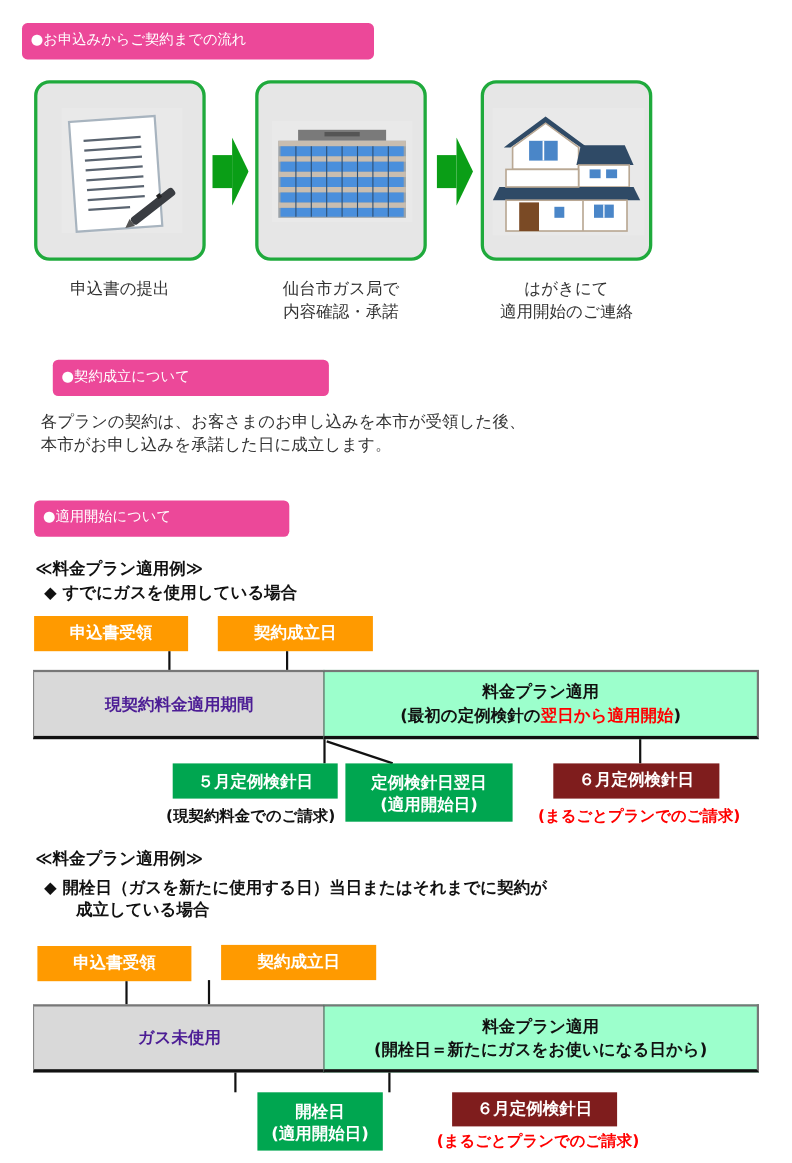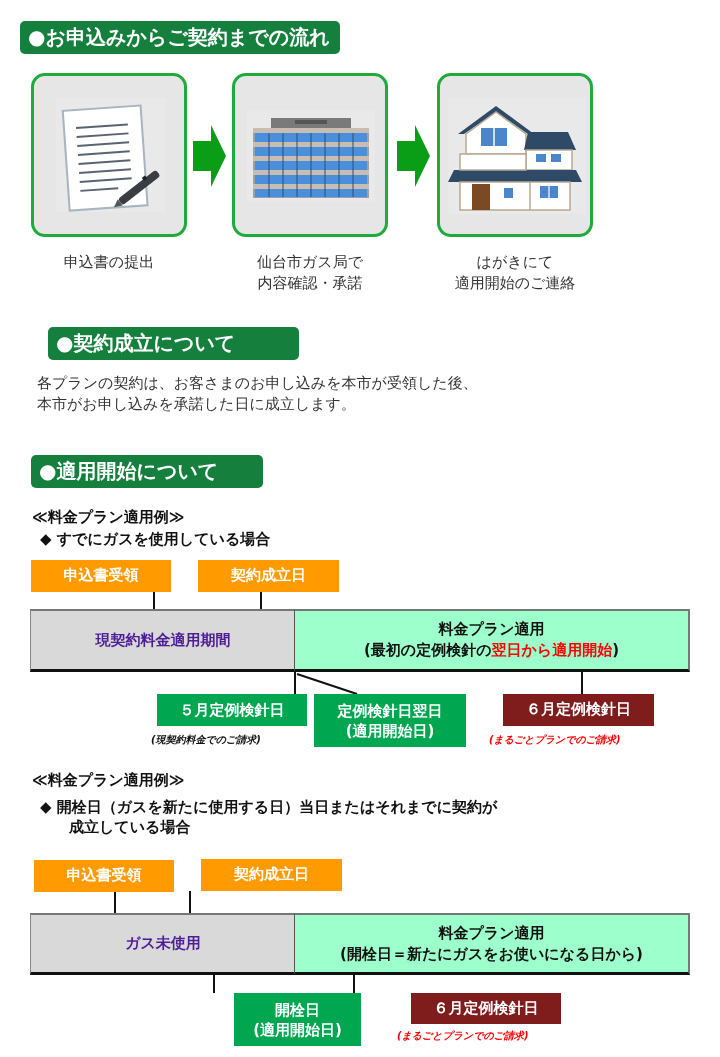--- a/index.html
+++ b/index.html
@@ -1,39 +1,39 @@
 <!DOCTYPE html>
 <html><head>
 <meta charset="utf-8">
 <style>
   html, body { margin: 0; padding: 0; background: #ffffff; }
   body { width: 720px; height: 1057px; position: relative; overflow: hidden;
          font-family: "DejaVu Sans", "Liberation Sans", sans-serif; color: #222; }
   .abs { position: absolute; }
-  .sec-head { position: absolute; background: #15803d; color: #fff; font-weight: bold;
-              border-radius: 5px; font-size: 20px; line-height: 32px; padding-left: 8px; box-sizing: border-box; }
+  .sec-head { position: absolute; background: #ec4899; color: #fff; font-weight: normal;
+              border-radius: 5px; font-size: 13px; line-height: 32px; padding-left: 8px; box-sizing: border-box; }
   .step-box { position: absolute; width: 156px; height: 164px; border: 3px solid #1faa3c; border-radius: 14px;
               background: #e6e6e6; box-sizing: border-box; }
   .step-label { position: absolute; text-align: center; font-size: 15px; line-height: 21px; color: #333; }
   .para { position: absolute; font-size: 15px; line-height: 21px; color: #333; }
   .sub { position: absolute; font-size: 15px; font-weight: bold; color: #111; line-height: 20px; }
   .orange { position: absolute; background: #ff9a00; color: #fff; font-weight: bold; font-size: 15px;
             text-align: center; line-height: 31px; }
   .green { position: absolute; background: #00a650; color: #fff; font-weight: bold; font-size: 15px;
            text-align: center; line-height: 20px; display: flex; flex-direction: column; justify-content: center; }
   .red { position: absolute; background: #7f1d1d; color: #fff; font-weight: bold; font-size: 15px;
          text-align: center; line-height: 31px; }
   .vline { position: absolute; width: 2px; background: #111; }
   .bar-grey { position: absolute; background: #d9d9d9; border-top: 2px solid #777; border-bottom: 3px solid #111;
               border-left: 1px solid #888; box-sizing: border-box; display: flex; align-items: center; justify-content: center;
               font-weight: bold; font-size: 15px; color: #4c1d95; }
   .bar-mint { position: absolute; background: #9cffcc; border-top: 2px solid #777; border-bottom: 3px solid #111;
               border-right: 2px solid #777; border-left: 1px solid #555; box-sizing: border-box; display: flex; flex-direction: column;
               align-items: center; justify-content: center; font-weight: bold; font-size: 15px; color: #111; line-height: 21px; }
-  .note { position: absolute; font-size: 10px; font-weight: bold; color: #111; white-space: nowrap; font-style: italic; }
+  .note { position: absolute; font-size: 14px; font-weight: bold; color: #111; white-space: nowrap; }
   .note-red { color: #ff0000; }
   .hl-red { color: #ff0000; }
 </style>
 </head>
 <body>
 
 <div class="sec-head" style="left:20px; top:21px; width:320px; height:33px;">●お申込みからご契約までの流れ</div>
 
 <div class="step-box" style="left:31px; top:73px;">
   <svg class="abs" style="left:22px; top:22px;" width="110" height="114" viewBox="0 0 110 114">
@@ -196,18 +196,18 @@
   <span>ガス未使用</span>
 </div>
 <div class="bar-mint" style="left:294px; top:913px; width:396px; height:62px;">
   <div>料金プラン適用</div>
   <div>(開栓日＝新たにガスをお使いになる日から)</div>
 </div>
 
 <div class="vline" style="left:213px; top:975px; height:18px;"></div>
 <div class="vline" style="left:353px; top:975px; height:18px;"></div>
 
-<div class="green" style="left:234px; top:993px; width:127px; height:53px;">
+<div class="green" style="left:234px; top:993px; width:114px; height:53px;">
   <span>開栓日</span>
   <span>(適用開始日)</span>
 </div>
 <div class="red" style="left:411px; top:993px; width:150px; height:31px;">６月定例検針日</div>
 <div class="note note-red" style="left:397px; top:1029px;">(まるごとプランでのご請求)</div>
 
 </body></html>

